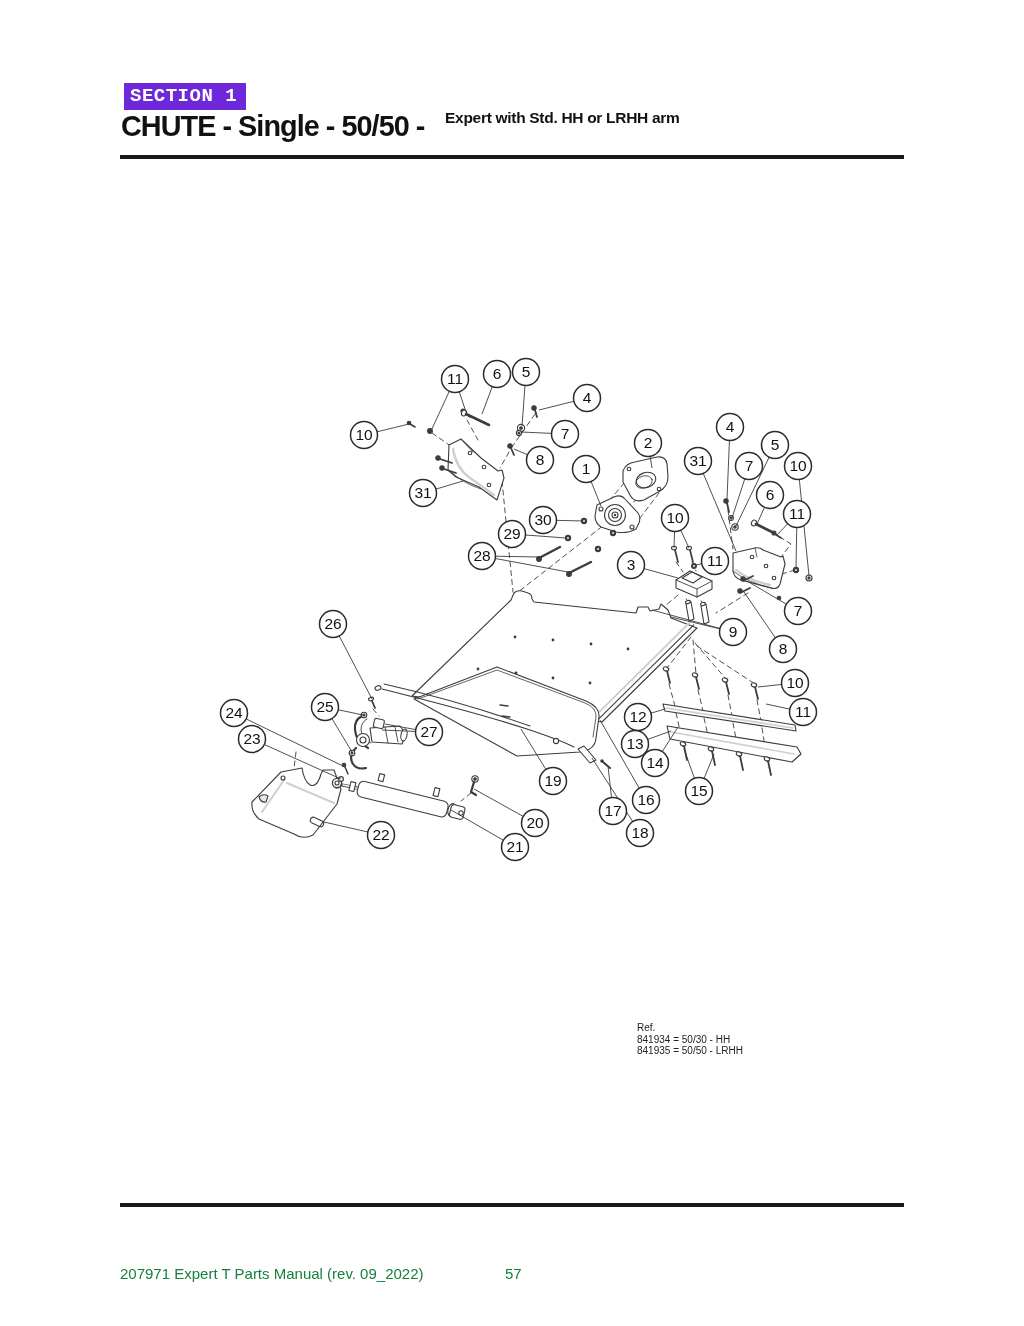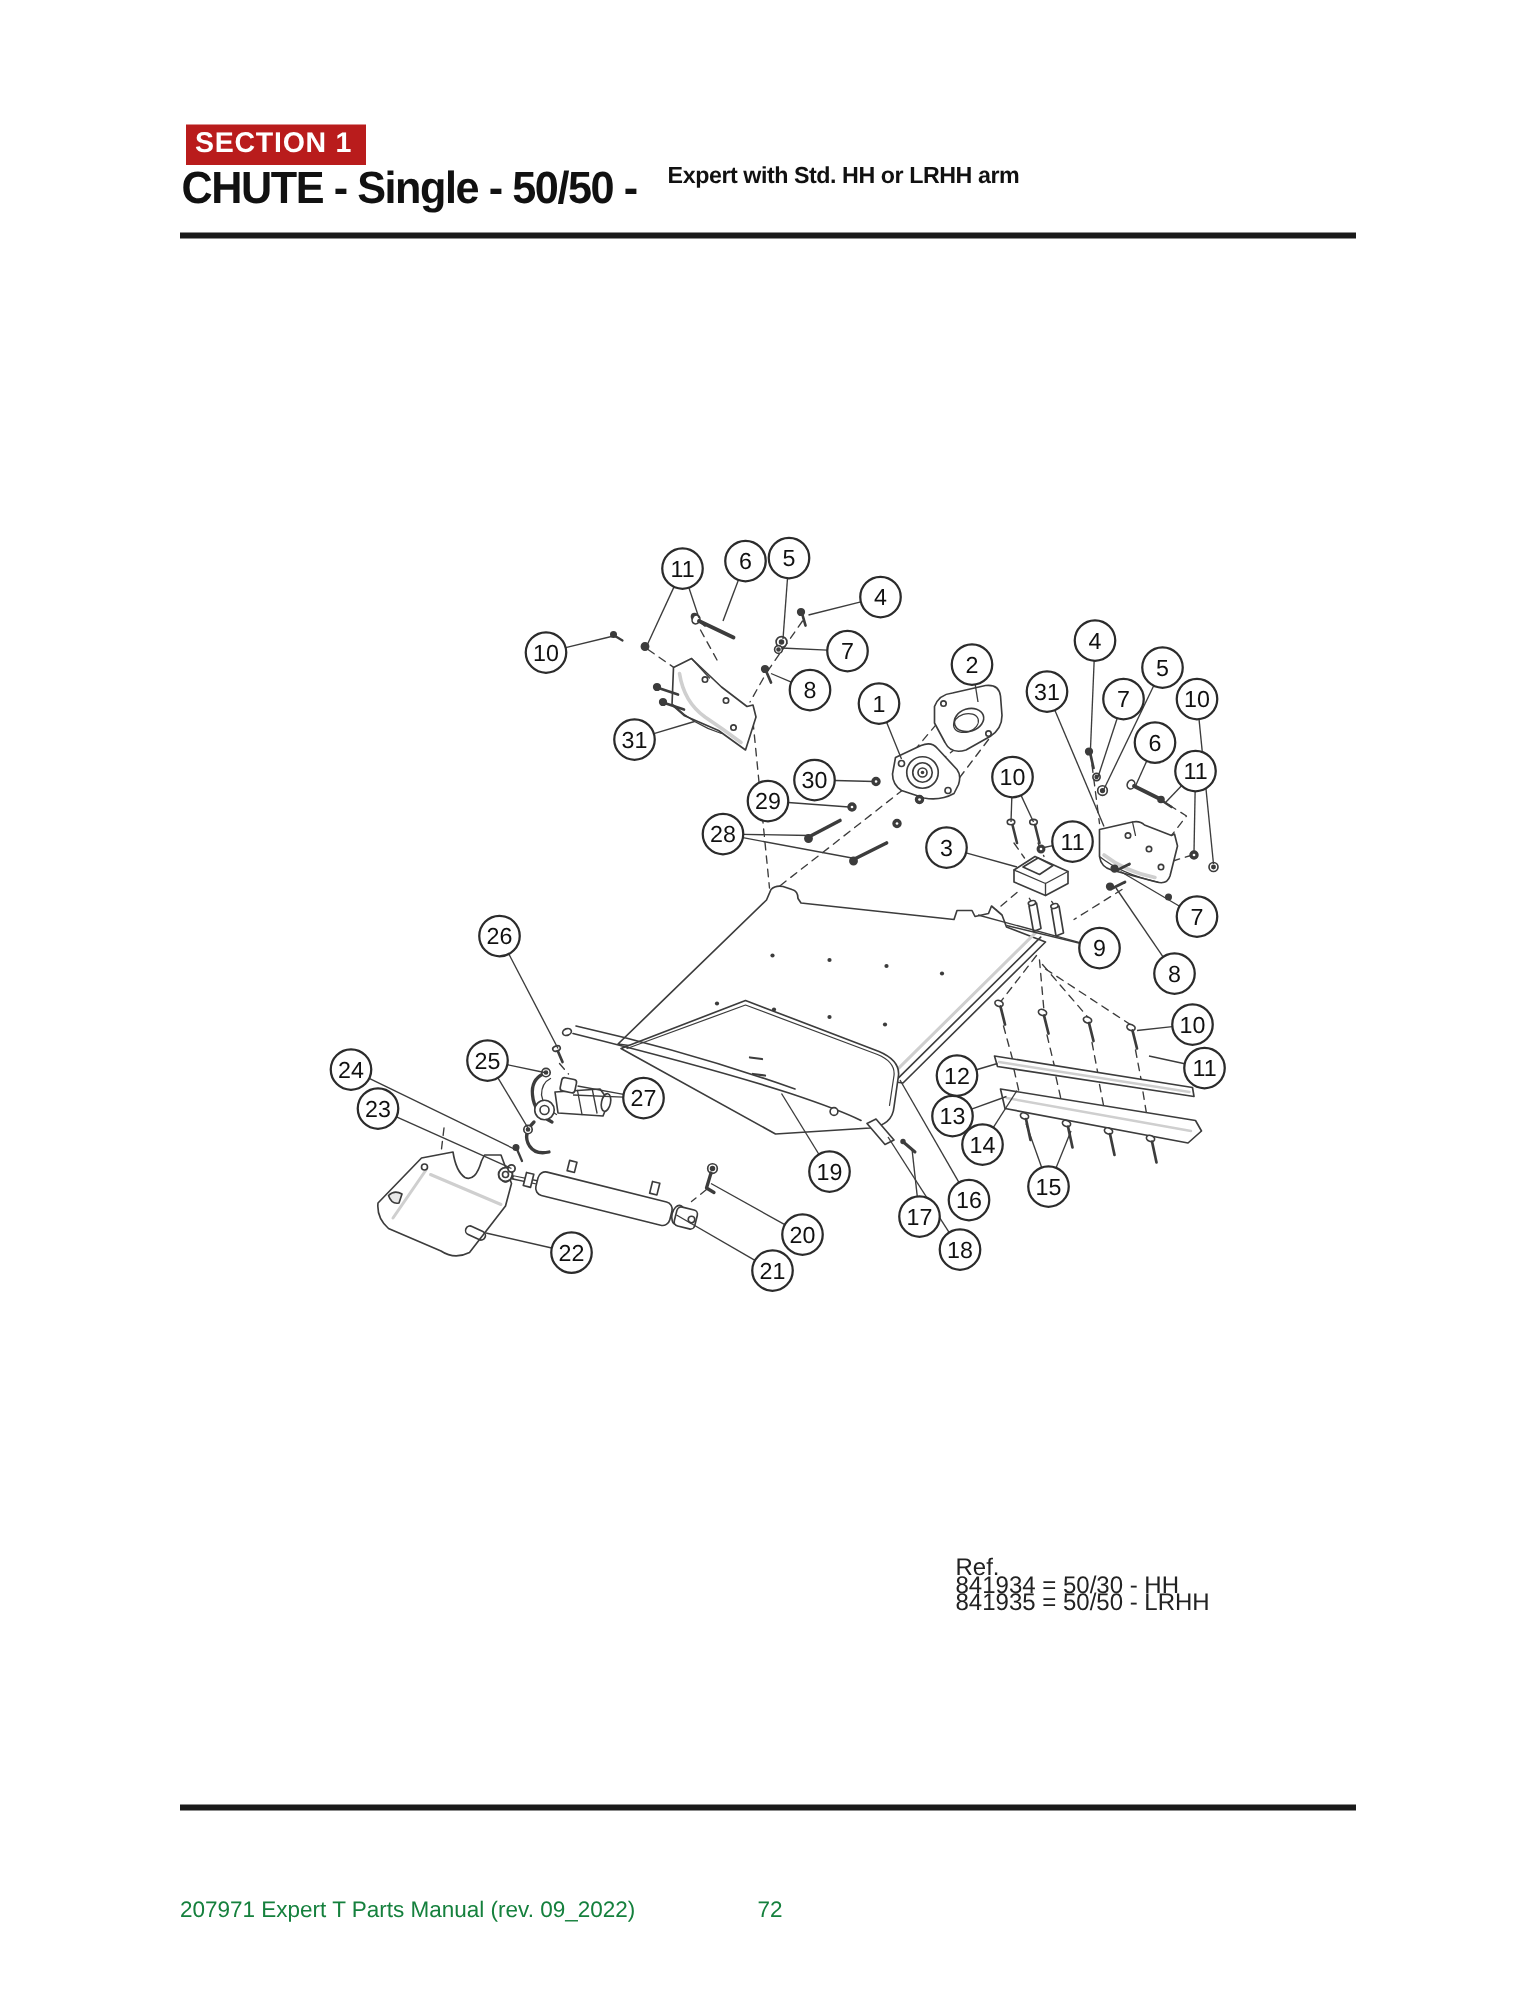--- a/index.html
+++ b/index.html
@@ -1,26 +1,26 @@
 <!DOCTYPE html>
 <html><head>
 <meta charset="utf-8">
 <style>
   html,body{margin:0;padding:0;background:#ffffff;}
   .page{position:relative;width:1024px;height:1326px;background:#fff;overflow:hidden;
         font-family:"Liberation Sans",sans-serif;color:#111;}
-  .section-badge{position:absolute;left:124px;top:83px;background:#b91c1c;color:#fff;
-        font-size:19px;font-weight:bold;letter-spacing:.5px;padding:2px 9px 3px 6px;}
+  .section-badge{position:absolute;left:124px;top:83px;background:#6d28d9;color:#fff;
+        font-size:19px;font-weight:bold;letter-spacing:.5px;padding:2px 9px 3px 6px;font-family:Liberation Mono, monospace;}
   .title-row{position:absolute;left:121px;top:109px;display:flex;align-items:flex-start;white-space:nowrap;}
   .title-main{font-size:30px;font-weight:bold;letter-spacing:-1px;transform:scaleX(.96);transform-origin:left;}
   .title-sub{font-size:15.5px;font-weight:bold;margin-left:8px;letter-spacing:-0.3px;}
   .rule{position:absolute;left:120px;width:784px;background:#1a1a1a;}
   .rule.top{top:155px;height:4px;}
   .rule.bottom{top:1203px;height:4px;}
-  .ref-block{position:absolute;left:637px;top:1022px;font-size:16px;line-height:11.5px;color:#222;margin-top:18px;}
+  .ref-block{position:absolute;left:637px;top:1022px;font-size:10px;line-height:11.5px;color:#222;}
   .footer-row{position:absolute;left:120px;top:1265px;width:784px;font-size:15px;color:#15803d;}
   .footer-page{position:absolute;left:385px;top:0;}
   svg.diagram{position:absolute;left:0;top:0;}
   .leader{stroke:#3c3c3c;stroke-width:0.9;}
   .callout-circle{fill:#fff;stroke:#2b2b2b;stroke-width:1.5;}
   .callout-num{font-family:"Liberation Sans",sans-serif;font-size:15.5px;fill:#111;text-anchor:middle;}
 </style>
 </head>
 <body>
 
@@ -527,16 +527,16 @@
 
   <div class="ref-block">
     <div>Ref.</div>
     <div>841934 = 50/30 - HH</div>
     <div>841935 = 50/50 - LRHH</div>
   </div>
 
   <div class="rule bottom"></div>
   <div class="footer-row">
     <span>207971 Expert T Parts Manual (rev. 09_2022)</span>
-    <span class="footer-page">72</span>
+    <span class="footer-page">57</span>
   </div>
 
 </div>
 
 </body></html>

